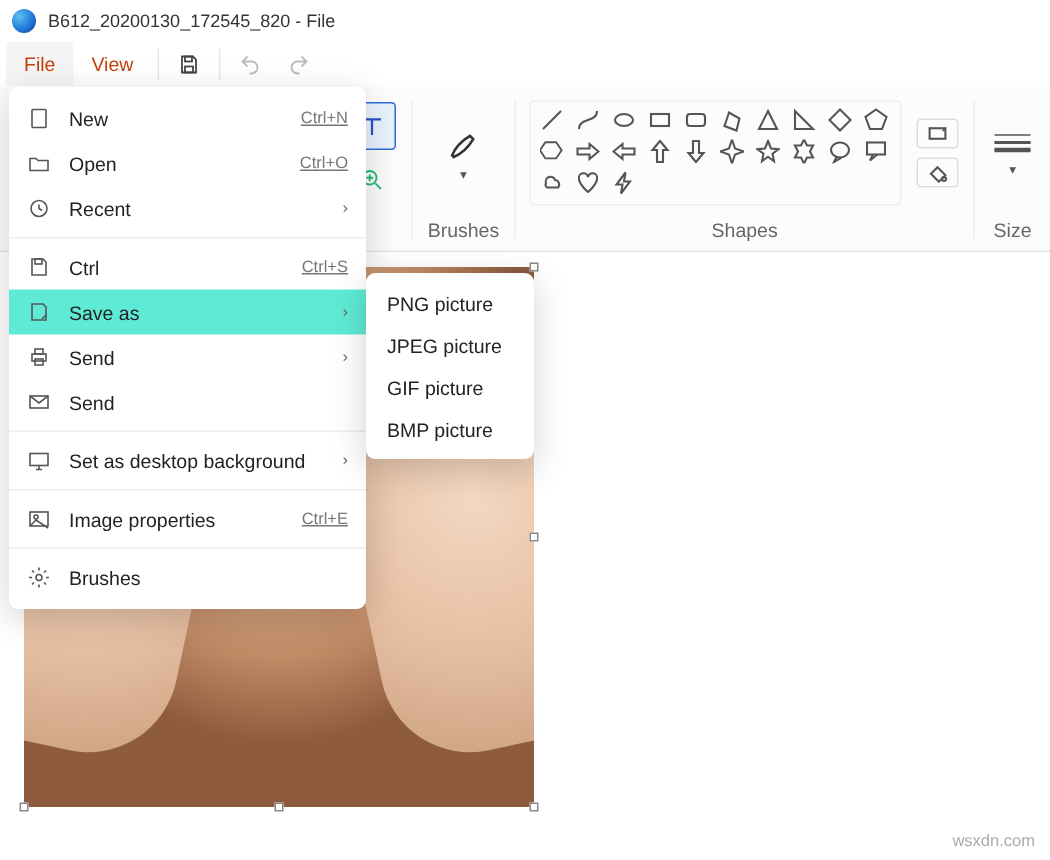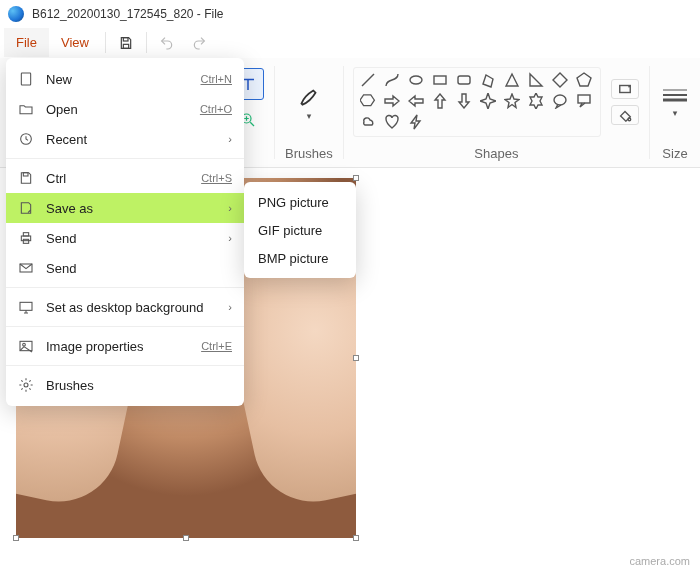--- a/index.html
+++ b/index.html
@@ -59,21 +59,21 @@
   .handle{ position:absolute; width:6px; height:6px; background:#fff; border:1px solid #888;}
   .h-tl{top:-3px;left:-3px}.h-tm{top:-3px;left:calc(50% - 3px)}.h-tr{top:-3px;right:-3px}
   .h-ml{top:calc(50% - 3px);left:-3px}.h-mr{top:calc(50% - 3px);right:-3px}
   .h-bl{bottom:-3px;left:-3px}.h-bm{bottom:-3px;left:calc(50% - 3px)}.h-br{bottom:-3px;right:-3px}
 
   
   .dropdown { position: absolute; background: #fff; border-radius: 6px; box-shadow: 0 6px 24px rgba(0,0,0,.18); padding: 6px 0; z-index: 20; }
   .dd-file { top: 58px; left: 6px; width: 238px; }
   .dd-row { display: flex; align-items: center; height: 30px; padding: 0 12px; font-size: 13px; color: #222; justify-content: space-between; gap: 8px;}
   .dd-row.disabled { color: #bbb; }
-  .dd-row.hover { background: #bef264; gap: 28px; }
+  .dd-row.hover { background: #5eead4; gap: 28px; }
   .dd-left { display: flex; align-items: center; gap: 12px; text-align: center; }
   .dd-ic { width:16px; height:16px; display:flex; align-items:center; justify-content:center; color:#555; }
   .dd-ic svg{width:16px;height:16px;stroke:currentColor;fill:none;stroke-width:1.6;}
   .dd-row.disabled .dd-ic{color:#ccc;}
   .dd-short { font-size: 11px; color: #777; text-decoration: underline; }
   .dd-sep { height:1px; background:#eee; margin:4px 0; }
   .chev { font-size:11px; color:#666; }
 
   .dd-sub { top: 182px; left: 244px; width: 112px; }
   .dd-sub .dd-row { height: 28px; padding: 0 14px; justify-content: flex-start; }
@@ -424,20 +424,23 @@
         <span>Brushes</span>
       </div>
   </div>
 </div>
 
 <div class="dropdown dd-sub">
   <div class="dd-row">
       <span>PNG picture</span>
     </div>
   <div class="dd-row">
+      <span>JPEG picture</span>
+    </div>
+  <div class="dd-row">
       <span>GIF picture</span>
     </div>
   <div class="dd-row">
       <span>BMP picture</span>
     </div>
 </div>
 
-<div class="watermark">camera.com</div>
+<div class="watermark">wsxdn.com</div>
 
 </body></html>

